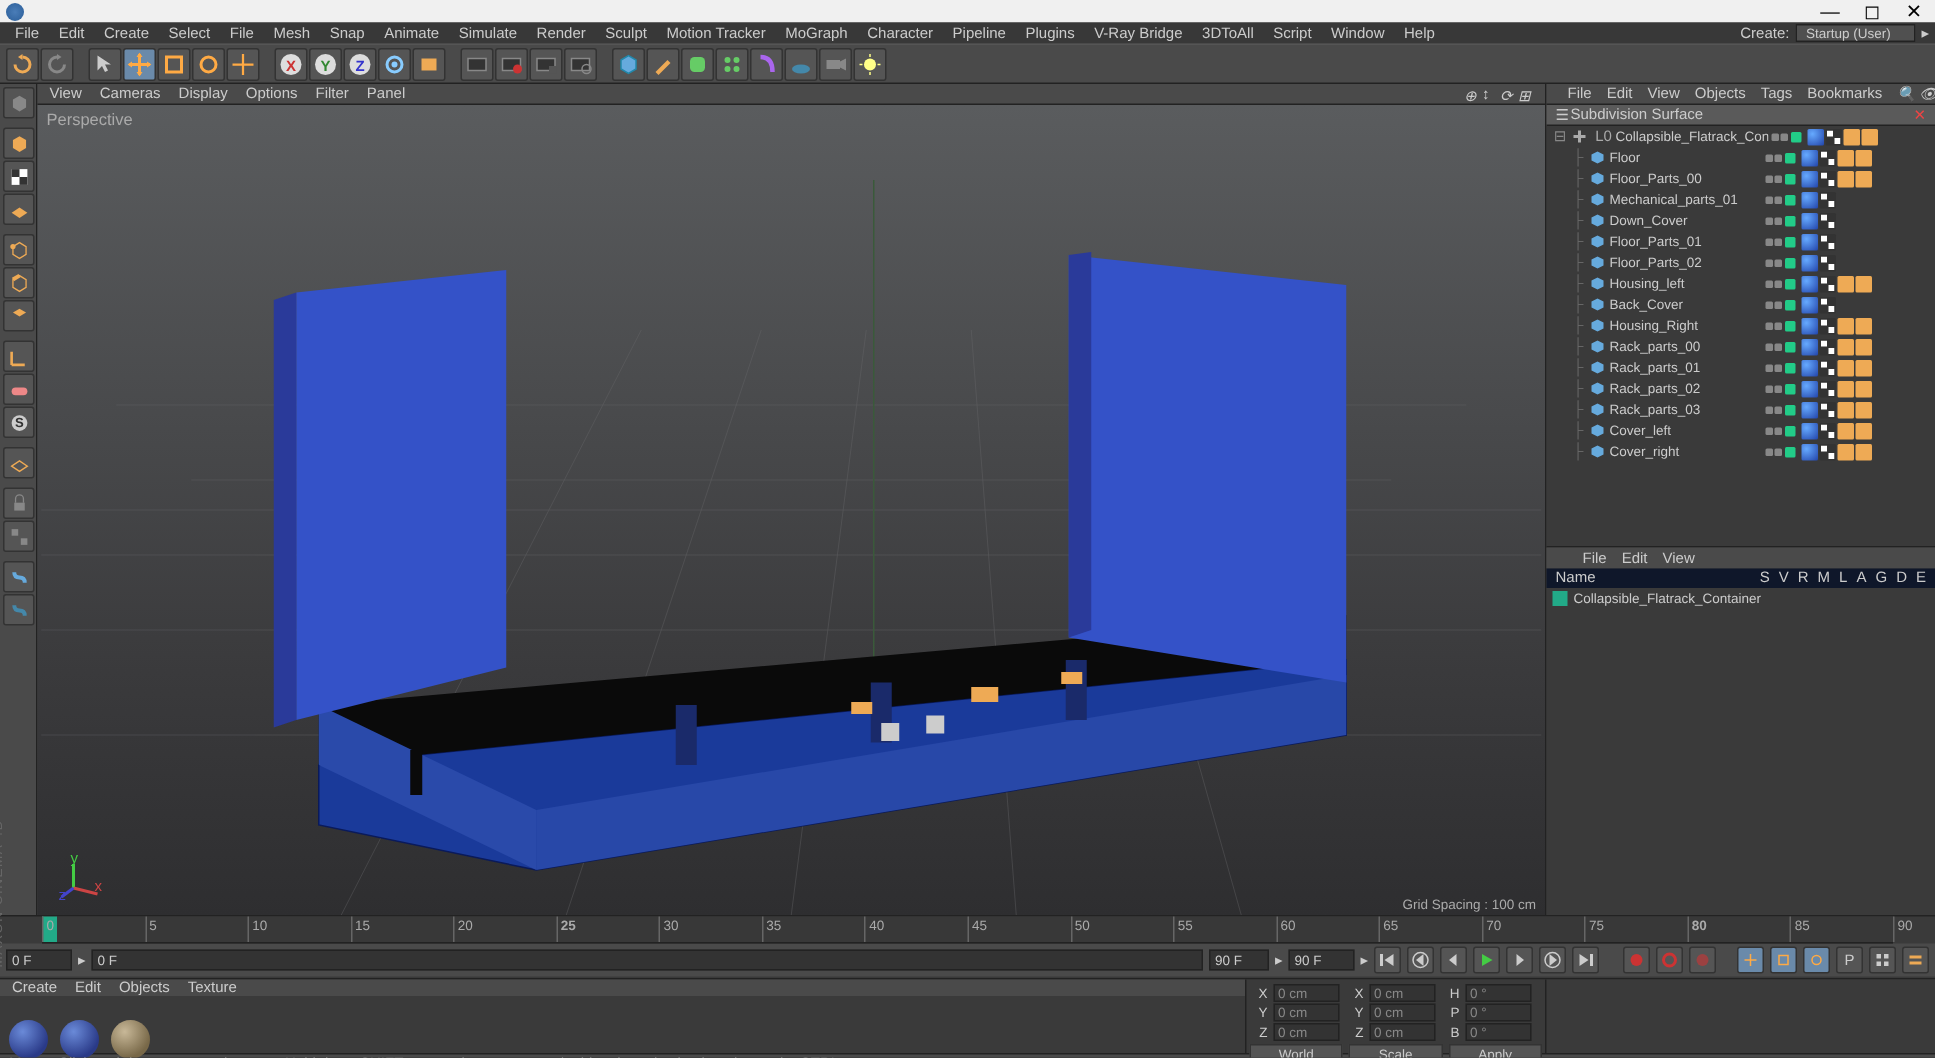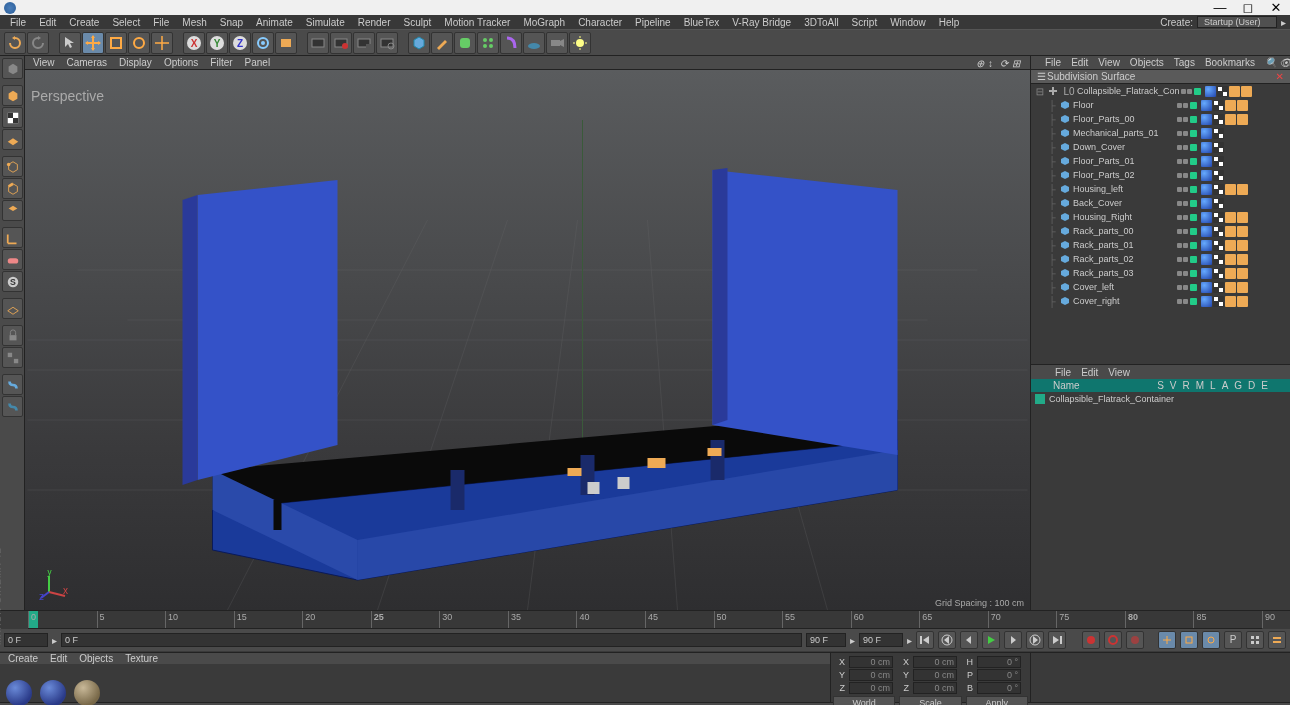--- a/index.html
+++ b/index.html
@@ -21,40 +21,40 @@
 .main-area { display: flex; height: 554px; }
 .left-toolbar { width: 25px; background: #4a4a4a; border-right: 1px solid #222; display: flex; flex-direction: column; gap: 1px; padding: 2px; }
 .ltb { width: 21px; height: 21px; background: #555; border: 1px solid #333; cursor: pointer; border-radius:2px; display:flex; align-items:center; justify-content:center;}
 .ltb.sep { height: 4px; background: transparent; border: none; }
 .viewport-wrap { flex: 1; display: flex; flex-direction: column; background: #3a3a3a; }
 .view-menu { height: 14px; background: #4a4a4a; display: flex; align-items: center; padding: 0 8px; gap: 12px; border-bottom: 1px solid #222;}
 .view-menu span { cursor: pointer; }
 .view-menu .vicons { margin-left: auto; display:flex; gap:2px;}
 .view-menu .vicons i { width:10px; height:10px; display:inline-block;}
 .viewport { flex: 1; position: relative; background: linear-gradient(to bottom, #5a5c5e 0%, #48494b 40%, #3a3a3c 70%, #2e2e30 100%); }
-.persp-label { position: absolute; top: 18px; left: 6px; color: #aaa; font-size: 14px; }
+.persp-label { position: absolute; top: 4px; left: 6px; color: #aaa; font-size: 11px; }
 .grid-spacing { position: absolute; bottom: 2px; right: 6px; color: #aaa; font-size: 9px; }
 .axis-gizmo { position: absolute; bottom: 10px; left: 14px; width: 30px; height: 30px; }
 .right-panels { width: 260px; background: #3a3a3a; display: flex; flex-direction: column; border-left: 1px solid #222;}
 .panel-menubar { height: 14px; background: #4a4a4a; display: flex; align-items: center; padding: 0 4px; gap: 10px; border-bottom:1px solid #222;}
 .panel-menubar .picons { margin-left:auto; display:flex; gap:2px;}
 .obj-header { height: 14px; background: #5a5a5a; display: flex; align-items: center; padding: 0 6px; border-bottom:1px solid #222;}
 .obj-tree { flex: 0 0 280px; overflow-y: auto; background: #3a3a3a; position:relative;}
 .tree-row { display: flex; align-items: center; height: 14px; padding-left: 4px; position:relative;}
 .tree-row .expand { width: 10px; text-align: center; cursor: pointer; color:#888;}
 .tree-row .oicon { width: 12px; height: 12px; margin: 0 2px; flex-shrink: 0; display: flex; align-items: center; justify-content: center; }
 .tree-row .oname { flex: 0 0 102px; overflow: hidden; white-space: nowrap; cursor: pointer; font-size:9px;}
 .tree-row .dots { display:flex; gap:1px; margin-left:2px;}
 .tree-row .dot { width: 5px; height: 5px; border-radius: 1px; }
 .tree-row .tags { display:flex; gap:1px; margin-left:4px;}
 .tree-row .tag { width: 11px; height: 11px; border-radius: 1px;}
 .tree-row.indent1 { padding-left: 16px; }
 .attr-panel { flex: 1; background: #3a3a3a; border-top: 1px solid #222;}
 .attr-menubar { height: 14px; background: #4a4a4a; display: flex; align-items: center; padding: 0 4px; gap: 10px;}
-.attr-header { height: 13px; background: #0f766e; display: flex; align-items: center; padding: 0 22px; font-size:9px;}
+.attr-header { height: 13px; background: #0f172a; display: flex; align-items: center; padding: 0 6px; font-size:9px;}
 .attr-header span { flex:0 0 auto;}
 .attr-row { display: flex; align-items: center; height: 14px; padding: 0 4px;}
 .attr-row .sq { width: 10px; height: 10px; background: #2a8; margin-right: 4px;}
 .attr-row .aname { font-size:9px;}
 .timeline-area { height: 42px; background: #3a3a3a; border-top: 1px solid #222;}
 .ruler { height: 18px; background: #383838; position: relative; border-bottom: 1px solid #222; margin: 0 28px;}
 .ruler .tick { position: absolute; top: 0; bottom: 0; border-left: 1px solid #666; }
 .ruler .tick span { position: absolute; top: 1px; left: 2px; font-size: 9px; color: #aaa;}
 .ruler .marker { position: absolute; left: 0; width: 10px; height: 100%; background: #2a8; }
 .timebar { height: 22px; display: flex; align-items: center; padding: 0 4px; gap: 4px; background:#4a4a4a;}
@@ -69,21 +69,21 @@
 .mat-balls { flex: 1; display: flex; align-items: center; padding: 0 4px; gap: 4px;}
 .mat-ball { width: 30px; display: flex; flex-direction: column; align-items: center; cursor: pointer; margin-top: 16px;}
 .mat-ball .ball { width: 26px; height: 26px; border-radius: 50%; }
 .mat-ball .ball.blue { background: radial-gradient(circle at 35% 30%, #6a8ad8, #2a3a88 70%);}
 .mat-ball .ball.wood { background: radial-gradient(circle at 35% 30%, #c8b898, #786848 70%);}
 .mat-ball .label { font-size: 8px; margin-top: 1px; overflow: hidden; white-space: nowrap; max-width:30px;}
 .mat-ball.sel .label { background: #fff; color: #000;}
 .coord-panel { width: 200px; background: #3a3a3a; border-left: 1px solid #222; padding: 2px;}
 .coord-row { display: flex; gap: 4px; margin: 1px 0; align-items:center;}
 .coord-row .clabel { width: 12px; font-size: 9px; text-align:right;}
-.coord-row .cfield { background: #333; border: 1px solid #222; color: #888; width: 44px; height: 12px; font-size:9px; padding:0 2px;text-align:right;}
+.coord-row .cfield { background: #333; border: 1px solid #222; color: #888; width: 44px; height: 12px; font-size:9px; padding:0 2px;}
 .coord-btns { display: flex; gap: 4px; margin-top: 2px;}
 .coord-btns .cbtn { flex: 1; background: #555; border: 1px solid #333; text-align: center; height: 14px; font-size:9px; cursor:pointer; display:flex; align-items:center; justify-content:center;}
 .statusbar { height: 14px; background: #4a4a4a; display: flex; align-items: center; padding: 0 6px; border-top: 1px solid #222;}
 .maxon-label { position: absolute; left: 3px; bottom: 60px; transform: rotate(-90deg); transform-origin: left bottom; font-size: 9px; color: #666; letter-spacing: 1px;}
 
 .render-svg { position: absolute; top: 0; left: 0; width: 100%; height: 100%; }
 </style>
 </head>
 <body>
 
@@ -106,21 +106,21 @@
       <span class="m">Mesh</span>
       <span class="m">Snap</span>
       <span class="m">Animate</span>
       <span class="m">Simulate</span>
       <span class="m">Render</span>
       <span class="m">Sculpt</span>
       <span class="m">Motion Tracker</span>
       <span class="m">MoGraph</span>
       <span class="m">Character</span>
       <span class="m">Pipeline</span>
-      <span class="m">BlueTex</span>
+      <span class="m">Plugins</span>
       <span class="m">V-Ray Bridge</span>
       <span class="m">3DToAll</span>
       <span class="m">Script</span>
       <span class="m">Window</span>
       <span class="m">Help</span>
     </div>
   <div class="right">
     <span>Create:</span>
     <div class="layout-sel">Startup (User)</div>
     <span>▸</span>

